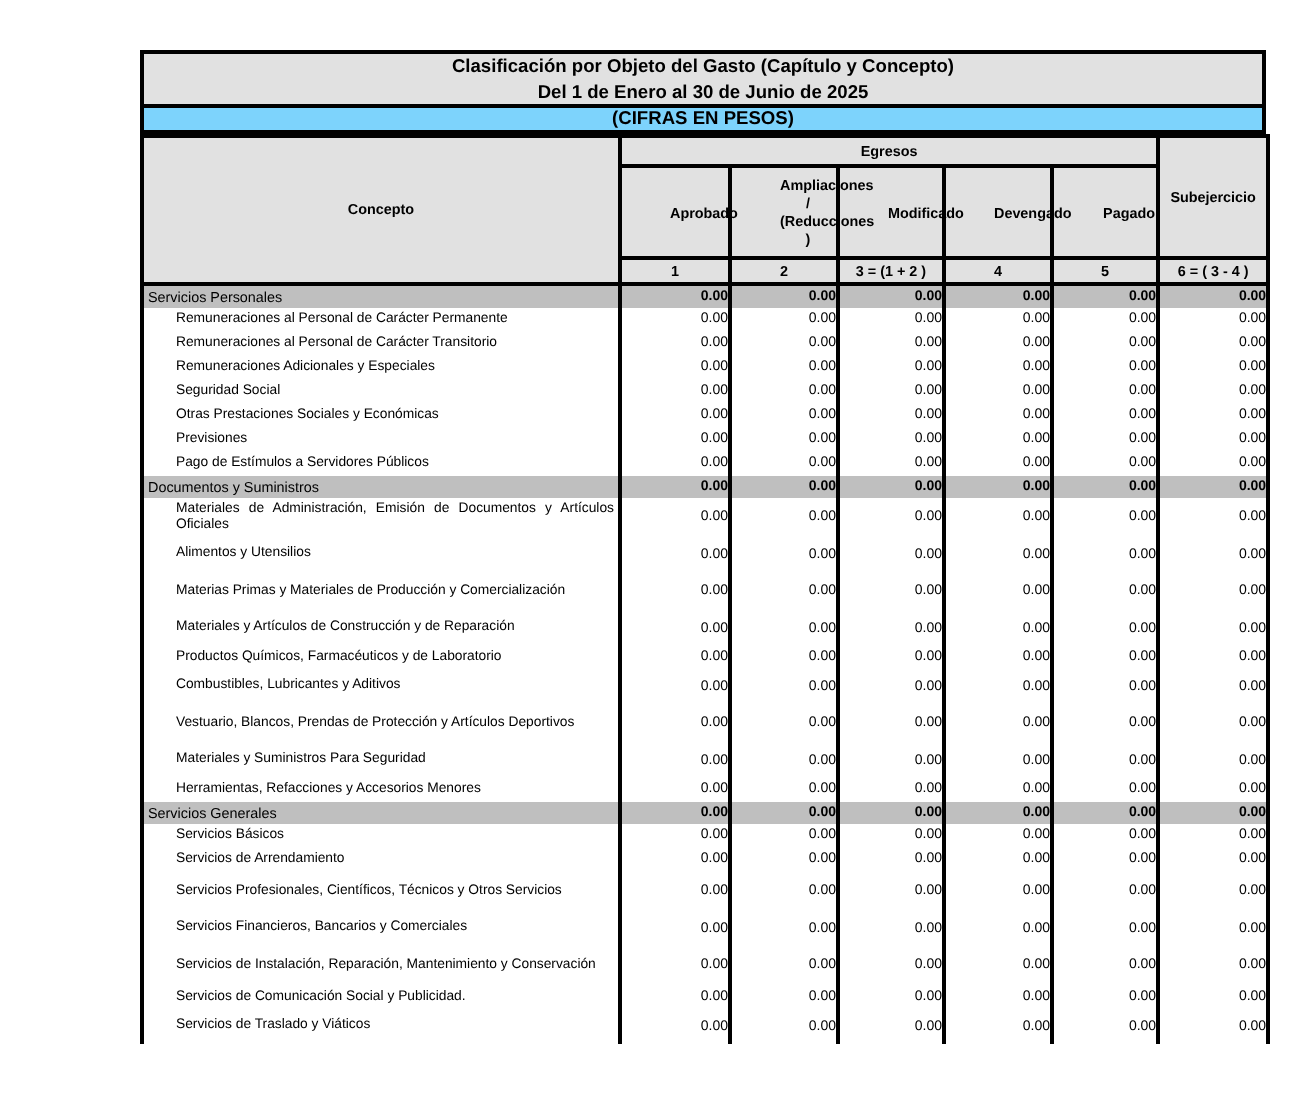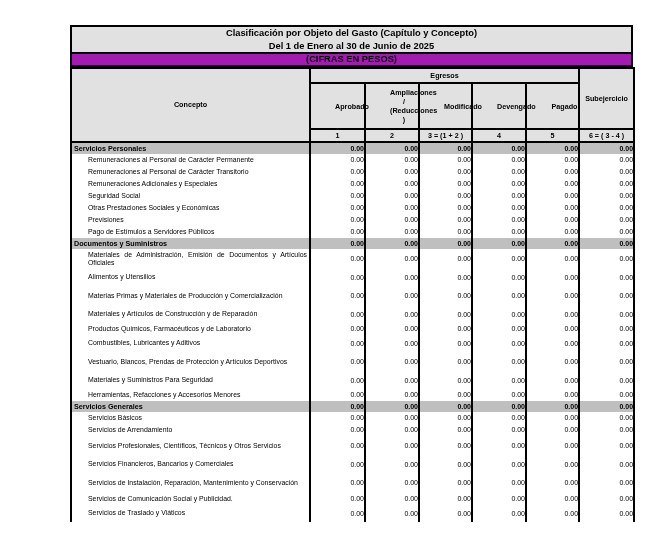--- a/index.html
+++ b/index.html
@@ -3,31 +3,31 @@
 <meta charset="utf-8">
 <style>
   html, body { margin: 0; padding: 0; background: #ffffff; }
   body { width: 651px; height: 547px; overflow: hidden; position: relative;
          font-family: "Liberation Sans", sans-serif; color: #000; }
   .sheet { position: absolute; left: 70px; top: 25px; width: 563px; }
   table { border-collapse: collapse; width: 563px; table-layout: fixed; }
   td, th { padding: 0; font-size: 7px; line-height: 8px; }
   .title-block { border: 2.5px solid #000; border-bottom: none; background: #e1e1e1; }
   .title-block div { text-align: center; font-weight: bold; font-size: 9.3px; line-height: 12.6px; }
-  .cifras { border: 2.5px solid #000; background: #a21caf; text-align: center;
+  .cifras { border: 2.5px solid #000; background: #7dd3fc; text-align: center;
             font-weight: bold; font-size: 9.3px; line-height: 11px; height: 11px; }
   .hdr th { background: #e1e1e1; font-weight: bold; text-align: center; font-size: 7.2px;
             border-left: 2.5px solid #000; border-right: 2.5px solid #000; }
   .hdr .egresos { height: 13px; border-bottom: 2.5px solid #000; border-top: 2.5px solid #000; }
   .hdr .colname { height: 44px; line-height: 9px; padding-left: 24px; }
   .hdr .colnum { height: 11px; border-top: 2.5px solid #000; border-bottom: 2.5px solid #000; }
   .hdr .concepto { border-top: 2.5px solid #000; border-bottom: 2.5px solid #000; }
   .hdr .subej { border-top: 2.5px solid #000; border-bottom: 2.5px solid #000; }
   tbody td { border-left: 2.5px solid #000; border-right: 2.5px solid #000; }
-  tr.cap td { background: #bfbfbf; font-weight: bold; height: 11px; }
+  tr.cap td { background: #bfbfbf; font-weight: normal; height: 11px; }
   tr.cap td.c { padding-left: 2px; font-size: 7.2px; }
   tr.con td { height: 12px; }
   tr.con.tall td { height: 17px; }
   tr.con.two td { height: 20px; }
   td.c { text-align: left; }
   tr.con td.c { padding-left: 16px; padding-right: 2px; font-size: 6.9px; line-height: 8.5px; }
   tr.con td.c.just { text-align: justify; text-align-last: left; }
   td.n { text-align: right; padding-right: 0; font-size: 7px; }
   tr.cap td.n { font-weight: bold; }
 </style>

